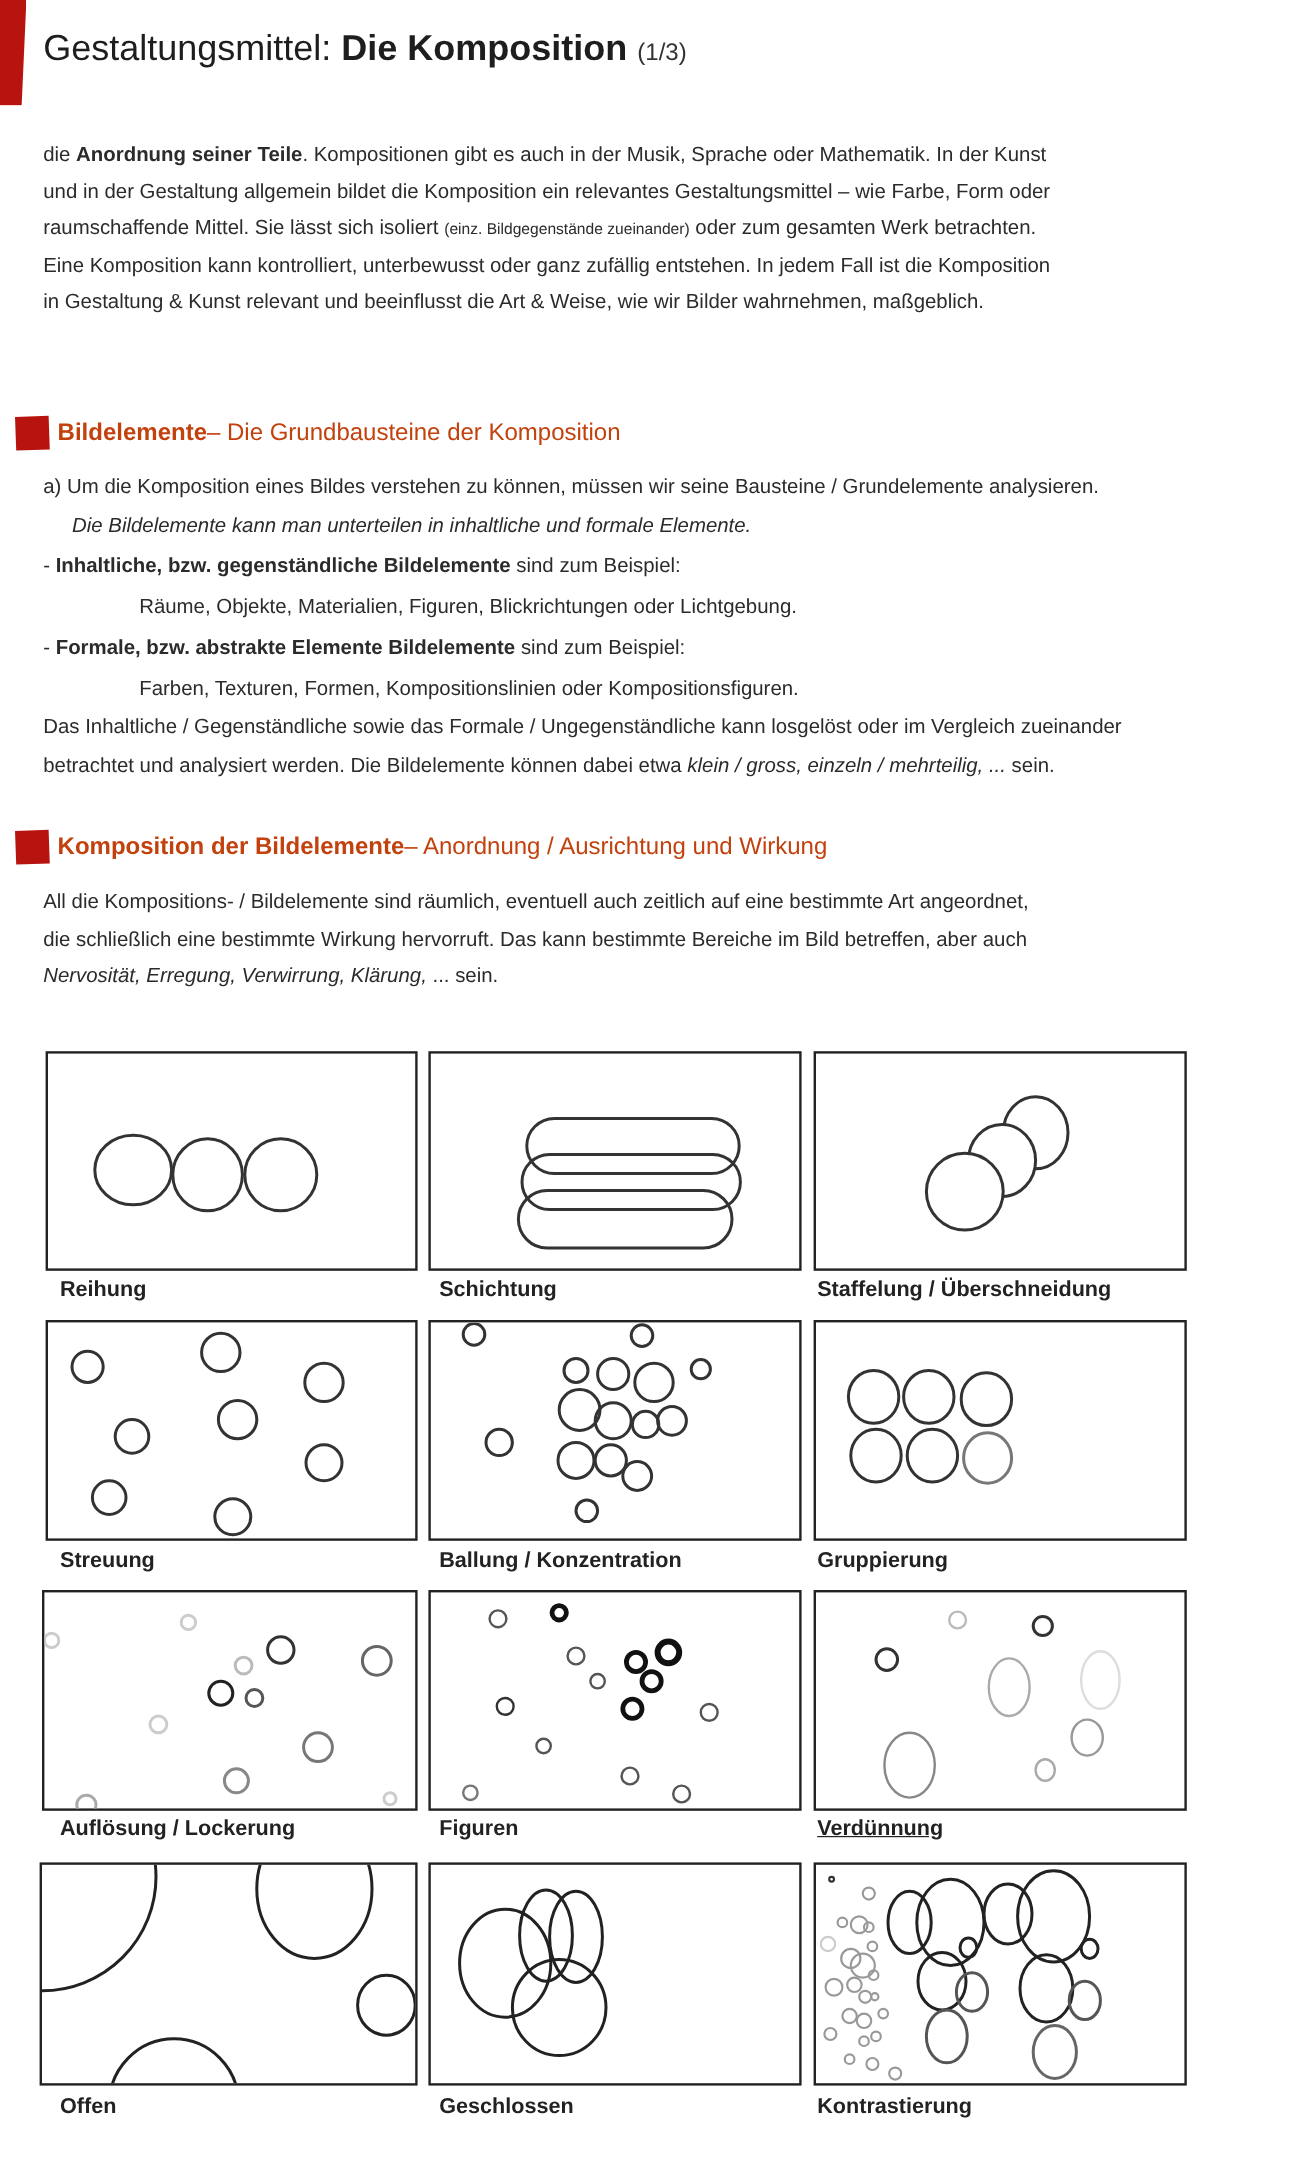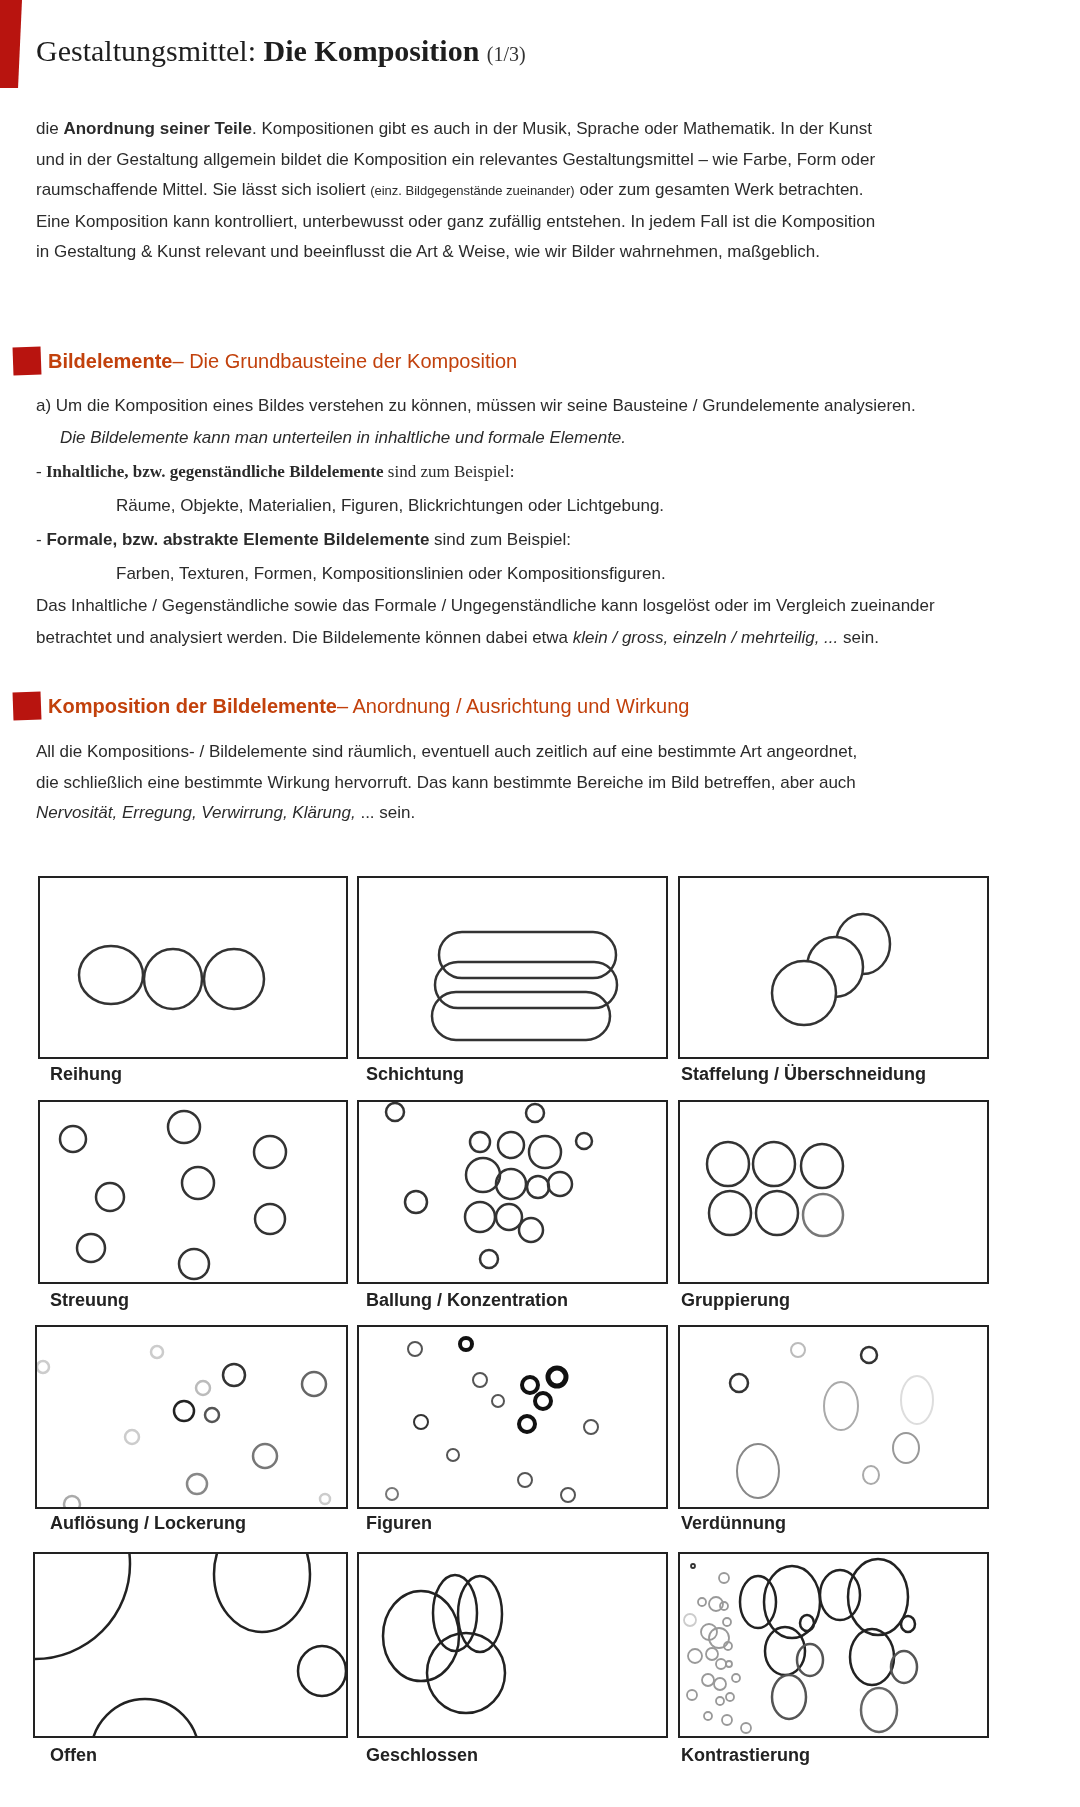--- a/index.html
+++ b/index.html
@@ -1,21 +1,21 @@
 <!DOCTYPE html>
 <html><head>
 <meta charset="utf-8">
 <style>
   html, body { margin:0; padding:0; background:#ffffff; }
   body {
     width:1080px; height:1807px; position:relative; overflow:hidden;
     font-family:"Liberation Sans", "DejaVu Sans", sans-serif; color:#2a2a2a;
   }
   .corner-bar { position:absolute; left:0; top:0; width:22px; height:88px; background:#b8140f; clip-path:polygon(0 0,100% 0,82% 100%,0 100%); }
-  .title { position:absolute; left:36px; top:34px; font-size:30px; color:#1e1e1e; white-space:nowrap;font-family:Liberation Serif, serif; }
+  .title { position:absolute; left:36px; top:24px; font-size:30px; color:#1e1e1e; white-space:nowrap; }
   .title b { font-weight:bold; }
   .title .pg { font-size:20px; color:#333; }
   .para { position:absolute; left:36px; font-size:17px; line-height:30.5px; color:#2b2b2b; width:1010px; }
   .para p { margin:0; white-space:nowrap; }
   .small { font-size:13px; }
   .sec { position:absolute; left:13px; display:flex; align-items:center; font-size:20px; color:#c2410c; white-space:nowrap; }
   .sec .sq { width:28px; height:28px; background:#b8140f; margin-right:7px; transform:rotate(-2deg); }
   .sec b { font-weight:bold; }
   .frame { position:absolute; border:2px solid #222; box-sizing:border-box; background:#fff; overflow:hidden; }
   .frame svg { position:absolute; left:0; top:0; }
@@ -40,21 +40,21 @@
 
 <div class="sec" style="top:347px;">
   <span class="sq"></span>
   <b>Bildelemente</b>
     <span> – Die Grundbausteine der Komposition</span>
 </div>
 
 <div class="para" style="top:390px; line-height:32px;">
   <p>a) Um die Komposition eines Bildes verstehen zu können, müssen wir seine Bausteine / Grundelemente analysieren.</p>
   <p style="padding-left:24px;"><i>Die Bildelemente kann man unterteilen in inhaltliche und formale Elemente.</i></p>
-  <p style="margin-top:2px;font-family:Liberation Serif, serif;"><span>- </span><b>Inhaltliche, bzw. gegenständliche Bildelemente</b><span> sind zum Beispiel:</span></p>
+  <p style="margin-top:2px;"><span>- </span><b>Inhaltliche, bzw. gegenständliche Bildelemente</b><span> sind zum Beispiel:</span></p>
   <p style="padding-left:80px; margin-top:2px;">Räume, Objekte, Materialien, Figuren, Blickrichtungen oder Lichtgebung.</p>
   <p style="margin-top:2px;"><span>- </span><b>Formale, bzw. abstrakte Elemente Bildelemente</b><span> sind zum Beispiel:</span></p>
   <p style="padding-left:80px; margin-top:2px;">Farben, Texturen, Formen, Kompositionslinien oder Kompositionsfiguren.</p>
   <p>Das Inhaltliche / Gegenständliche sowie das Formale / Ungegenständliche kann losgelöst oder im Vergleich zueinander</p>
   <p><span>betrachtet und analysiert werden. Die Bildelemente können dabei etwa </span><i>klein / gross, einzeln / mehrteilig, ...</i><span>  sein.</span></p>
 </div>
 
 <div class="sec" style="top:692px;">
   <span class="sq"></span>
   <b>Komposition der Bildelemente</b>
@@ -202,21 +202,21 @@
         <circle cx="118" cy="23" r="7" stroke="#bbb"></circle>
     <circle cx="189" cy="28" r="8" stroke="#333" stroke-width="2.5"></circle>
         <ellipse cx="161" cy="79" rx="17" ry="24" stroke="#aaa"></ellipse>
     <ellipse cx="237" cy="73" rx="16" ry="24" stroke="#ddd"></ellipse>
         <ellipse cx="78" cy="144" rx="21" ry="27" stroke="#888"></ellipse>
     <ellipse cx="226" cy="121" rx="13" ry="15" stroke="#999"></ellipse>
         <ellipse cx="191" cy="148" rx="8" ry="9" stroke="#aaa"></ellipse>
       </g>
     </svg>
 </div>
-<div class="lbl" style="left:681px;top:1513px;">Verdünnung</div>
+<div class="lbl" style="left:681px;top:1513px;text-decoration:underline;">Verdünnung</div>
 
 <div class="frame" style="left:33px;top:1552px;width:315px;height:186px;">
   <svg width="315" height="186">
       <g fill="none" stroke="#222" stroke-width="2.5">
     <circle cx="0" cy="10" r="95"></circle>
         <ellipse cx="227" cy="20" rx="48" ry="58"></ellipse>
     <ellipse cx="287" cy="117" rx="24" ry="25"></ellipse>
         <ellipse cx="110" cy="200" rx="54" ry="55"></ellipse>
       </g>
     </svg>

